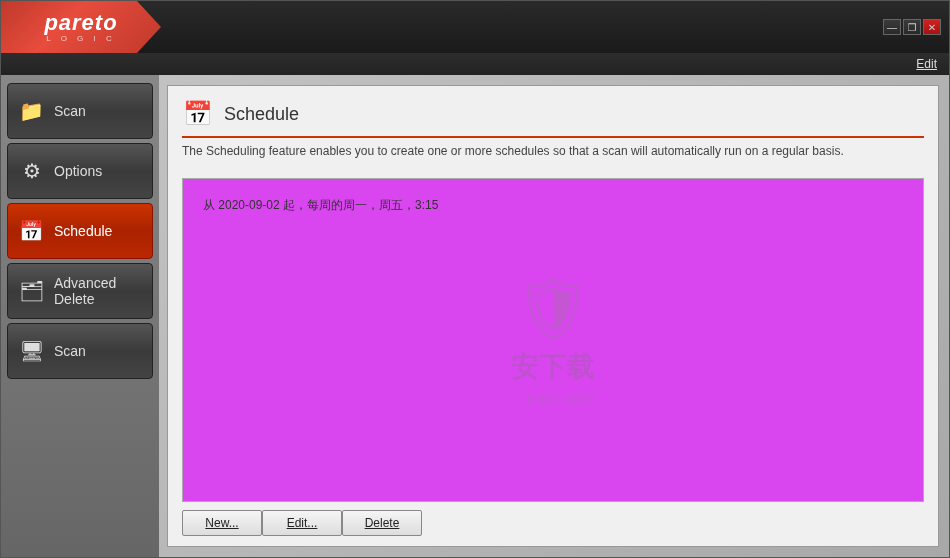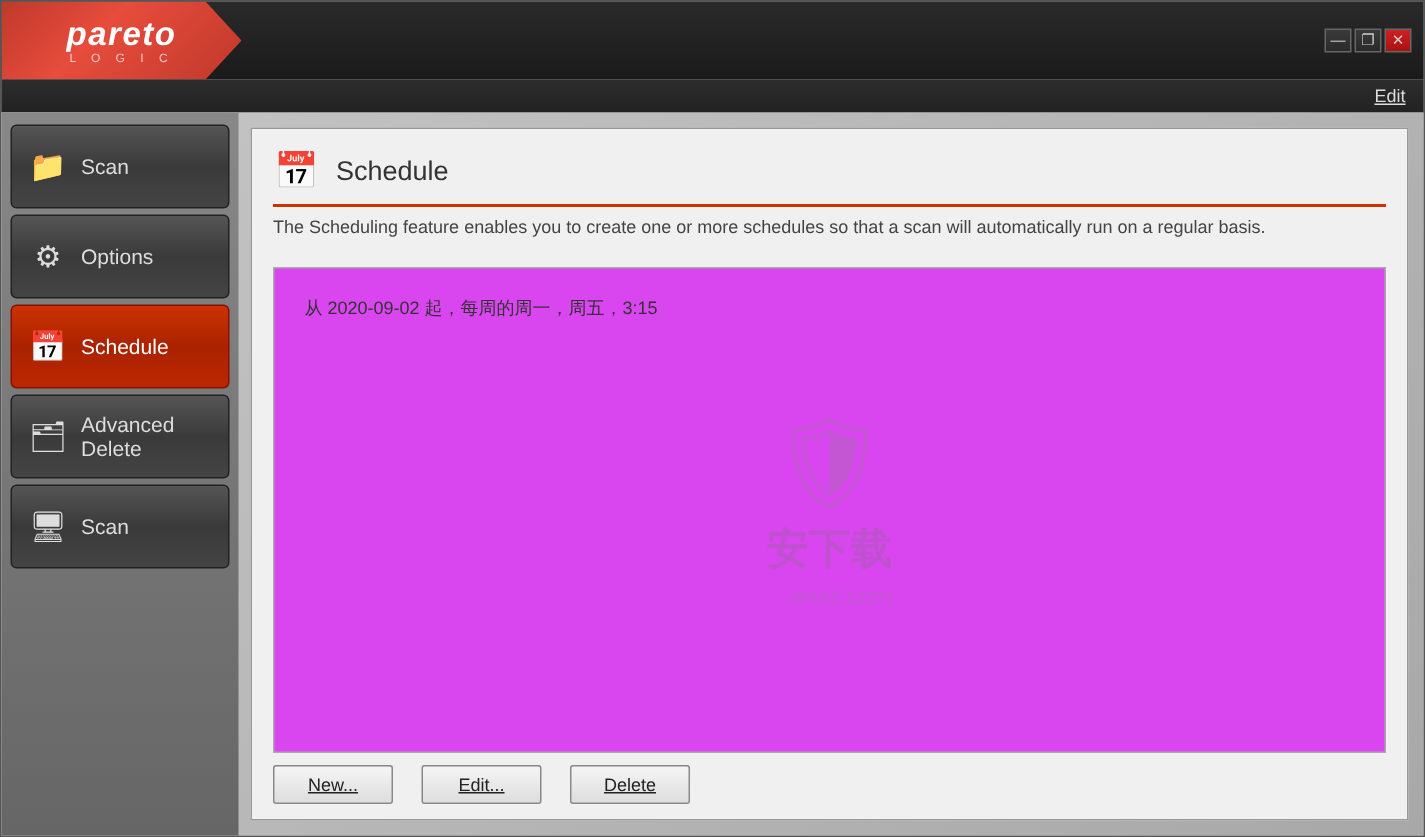--- a/index.html
+++ b/index.html
@@ -212,21 +212,21 @@
       color: #333;
       overflow-y: auto;
     }
 
     .schedule-item {
       padding: 2px 4px;
     }
 
     .button-row {
       display: flex;
-      gap: 19px;
+      gap: 0;
       margin-top: 8px;
     }
 
     .action-btn {
       min-width: 80px;
       height: 26px;
       background: linear-gradient(to bottom, #f5f5f5, #ddd);
       border: 1px solid #888;
       border-radius: 2px;
       cursor: pointer;

